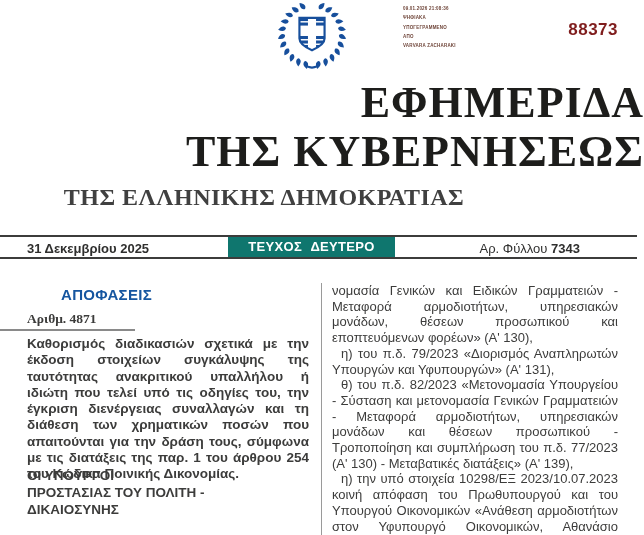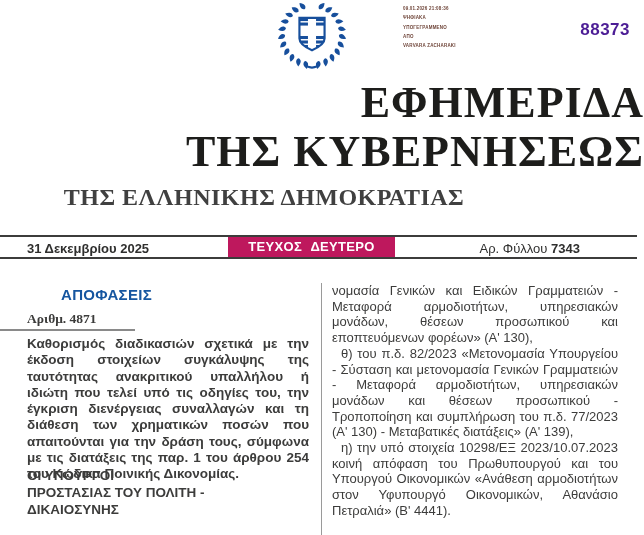--- a/index.html
+++ b/index.html
@@ -11,22 +11,22 @@
   }
 
   
   .emblem{position:absolute;left:266px;top:0;width:92px;height:70px;}
   .stamp{
     position:absolute;left:403px;top:4px;width:150px;
     font-size:4.5px;line-height:9.3px;letter-spacing:.2px;
     color:#6e4438;font-weight:bold;
   }
   .serial{
-    position:absolute;left:560px;top:20px;width:70px;text-align:right;
-    font-size:17px;font-weight:600;color:#4c1d95;letter-spacing:.5px;
+    position:absolute;left:548px;top:20px;width:70px;text-align:right;
+    font-size:17px;font-weight:600;color:#7f1d1d;letter-spacing:.5px;
   }
   .masthead{
     position:absolute;left:0;top:78px;width:644px;text-align:right;
     font-family:"Liberation Serif","DejaVu Serif",serif;
     font-weight:bold;color:#1d1d1b;
     font-size:44px;line-height:49px;letter-spacing:1px;margin:0;
   }
   .subtitle{
     position:absolute;left:0;top:184px;width:528px;text-align:center;
     font-family:Liberation Serif, serif;
@@ -35,21 +35,21 @@
 
   
   .rule{position:absolute;left:0;width:637px;height:2px;background:#3c3c3b;}
   .rule-top{top:235px;}
   .rule-bottom{top:257px;}
   .date-cell{
     position:absolute;left:27px;top:241px;font-size:13px;font-weight:600;color:#2f2f2e;
   }
   .issue-box{
     position:absolute;left:228px;top:237px;width:167px;height:20px;
-    background:#be185d;color:#ffffff;text-align:center;
+    background:#0f766e;color:#ffffff;text-align:center;
     font-size:13px;font-weight:bold;line-height:20px;word-spacing:5px;letter-spacing:.3px;
   }
   .sheet-cell{
     position:absolute;left:420px;top:241px;width:160px;text-align:right;
     font-size:13px;color:#2f2f2e;
   }
   .sheet-cell b{font-weight:bold;margin-top:23px;}
 
   
   .col-divider{position:absolute;left:321px;top:283px;width:1px;height:252px;background:#9a9a9a;}
@@ -168,18 +168,19 @@
   <div class="decision-rule"></div>
   <p class="decision-summary">Καθορισμός διαδικασιών σχετικά με την έκδοση στοιχείων συγκάλυψης της ταυτότητας ανακριτικού υπαλλήλου ή ιδιώτη που τελεί υπό τις οδηγίες του, την έγκριση διενέργειας συναλλαγών και τη διάθεση των χρηματικών ποσών που απαιτούνται για την δράση τους, σύμφωνα με τις διατάξεις της παρ. 1 του άρθρου 254 του Κώδικα Ποινικής Δικονομίας.</p>
   <div class="ministers">
     <div>ΟΙ ΥΠΟΥΡΓΟΙ</div>
     <div>ΠΡΟΣΤΑΣΙΑΣ ΤΟΥ ΠΟΛΙΤΗ -</div>
     <div>ΔΙΚΑΙΟΣΥΝΗΣ</div>
   </div>
 
   <div class="right-col">
     <p>νομασία Γενικών και Ειδικών Γραμματειών - Μεταφορά αρμοδιοτήτων, υπηρεσιακών μονάδων, θέσεων προσωπικού και εποπτευόμενων φορέων» (Α' 130),</p>
+    <p class="indent">η) του π.δ. 79/2023 «Διορισμός Αναπληρωτών Υπουργών και Υφυπουργών» (Α' 131),</p>
     <p class="indent">θ) του π.δ. 82/2023 «Μετονομασία Υπουργείου - Σύσταση και μετονομασία Γενικών Γραμματειών - Μεταφορά αρμοδιοτήτων, υπηρεσιακών μονάδων και θέσεων προσωπικού - Τροποποίηση και συμπλήρωση του π.δ. 77/2023 (Α' 130) - Μεταβατικές διατάξεις» (Α' 139),</p>
     <p class="indent">η) την υπό στοιχεία 10298/ΕΞ 2023/10.07.2023 κοινή απόφαση του Πρωθυπουργού και του Υπουργού Οικονομικών «Ανάθεση αρμοδιοτήτων στον Υφυπουργό Οικονομικών, Αθανάσιο Πετραλιά» (Β' 4441).</p>
 
   </div>
 
 </div>
 
 </body></html>

